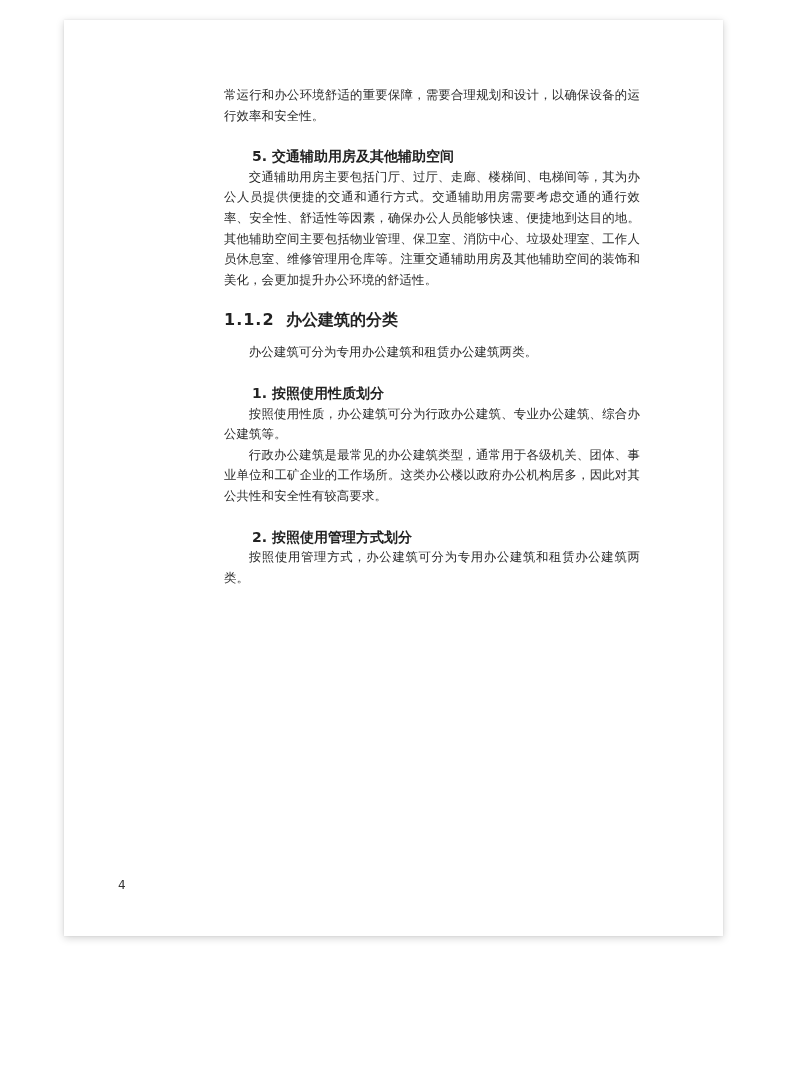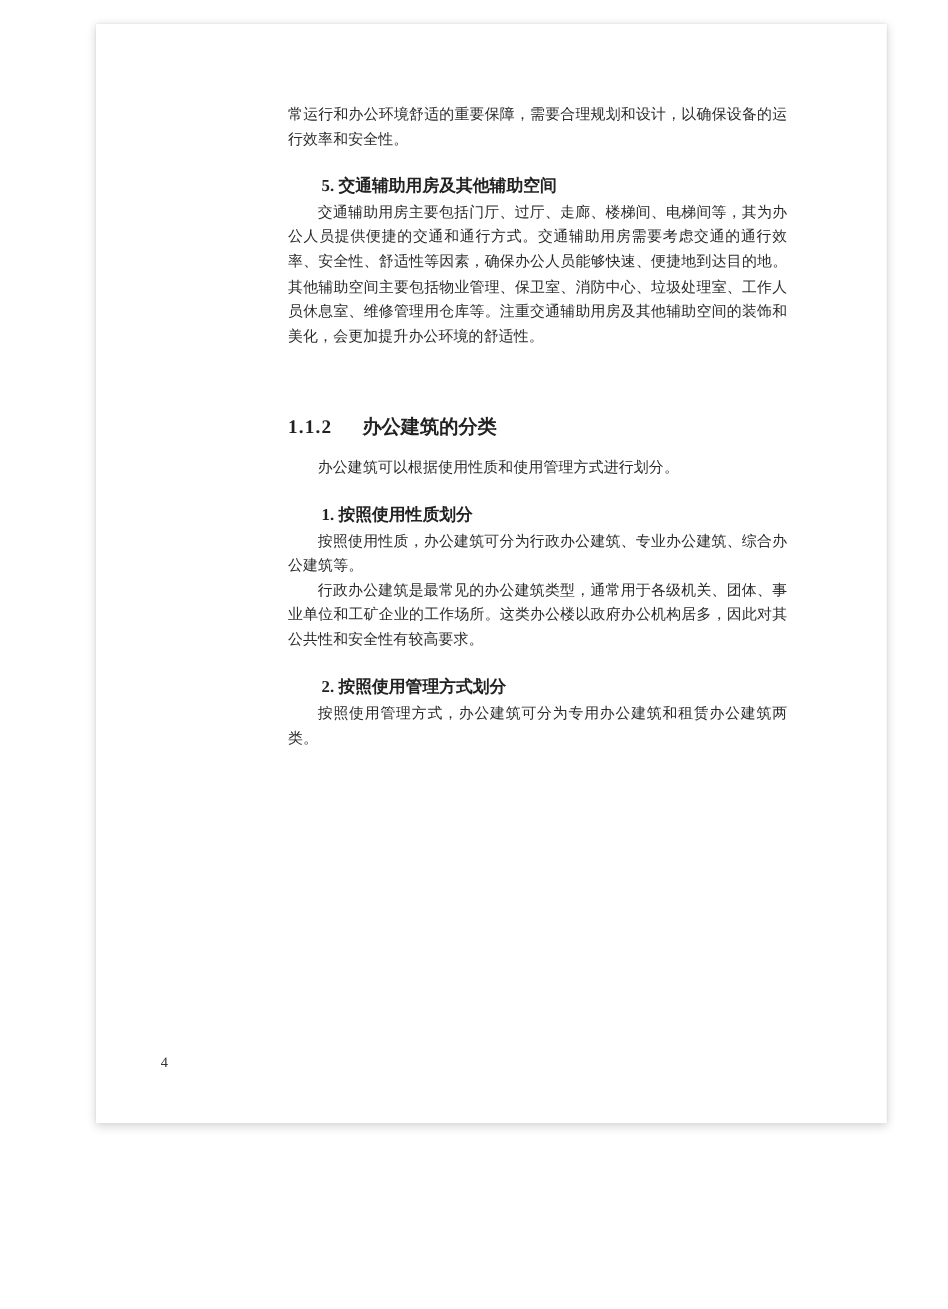--- a/index.html
+++ b/index.html
@@ -1,44 +1,44 @@
 <!DOCTYPE html>
 <html><head>
 <meta charset="utf-8">
 <style>
   html, body { margin: 0; padding: 0; background: #ffffff; }
   body { width: 790px; height: 1091px; position: relative; overflow: hidden;
          font-family: "DejaVu Sans", "Liberation Sans", sans-serif; color: #2b2b2b; }
-  .page { position: absolute; left: 80px; top: 20px; width: 659px; height: 916px;
-          background: #fff; box-shadow: 0 2px 8px rgba(0,0,0,0.18), 0 0 2px rgba(0,0,0,0.08); font-family: Liberation Serif, serif; }
+  .page { position: absolute; left: 64px; top: 20px; width: 659px; height: 916px;
+          background: #fff; box-shadow: 0 2px 8px rgba(0,0,0,0.18), 0 0 2px rgba(0,0,0,0.08); }
   .content { position: absolute; left: 160px; top: 65px; width: 416px; }
   p { margin: 0; font-size: 12.4px; line-height: 20.6px; text-align: justify; letter-spacing: 0.15px; }
   p.indent { text-indent: 2em; }
   h3 { margin: 0; font-size: 14px; line-height: 20.6px; font-weight: bold; padding-left: 2em; color: #222; }
   h2 { margin: 0; font-size: 16px; line-height: 24px; font-weight: bold; color: #222; }
-  h2 .num { display: inline-block; width: 62px; letter-spacing: 1px; margin-top: 37px; }
+  h2 .num { display: inline-block; width: 62px; letter-spacing: 1px; }
   .gap-s { height: 20px; }
   .gap-m { height: 18px; }
   .pagenum { position: absolute; left: 54px; top: 858px; font-size: 12px; color: #333; }
 </style>
 </head>
 <body>
 
 <div class="page">
   <div class="content">
     <p>常运行和办公环境舒适的重要保障，需要合理规划和设计，以确保设备的运行效率和安全性。</p>
 
     <div class="gap-s"></div>
     <h3>5. 交通辅助用房及其他辅助空间</h3>
     <p class="indent">交通辅助用房主要包括门厅、过厅、走廊、楼梯间、电梯间等，其为办公人员提供便捷的交通和通行方式。交通辅助用房需要考虑交通的通行效率、安全性、舒适性等因素，确保办公人员能够快速、便捷地到达目的地。其他辅助空间主要包括物业管理、保卫室、消防中心、垃圾处理室、工作人员休息室、维修管理用仓库等。注重交通辅助用房及其他辅助空间的装饰和美化，会更加提升办公环境的舒适性。</p>
 
     <div class="gap-m"></div>
     <h2><span class="num">1.1.2</span><span>办公建筑的分类</span></h2>
     <div style="height:10px"></div>
-    <p class="indent">办公建筑可以根据使用性质和使用管理方式进行划分。</p>
+    <p class="indent">办公建筑可分为专用办公建筑和租赁办公建筑两类。</p>
 
     <div class="gap-s"></div>
     <h3>1. 按照使用性质划分</h3>
     <p class="indent">按照使用性质，办公建筑可分为行政办公建筑、专业办公建筑、综合办公建筑等。</p>
     <p class="indent">行政办公建筑是最常见的办公建筑类型，通常用于各级机关、团体、事业单位和工矿企业的工作场所。这类办公楼以政府办公机构居多，因此对其公共性和安全性有较高要求。</p>
 
     <div class="gap-s"></div>
     <h3>2. 按照使用管理方式划分</h3>
     <p class="indent">按照使用管理方式，办公建筑可分为专用办公建筑和租赁办公建筑两类。</p>
   </div>

